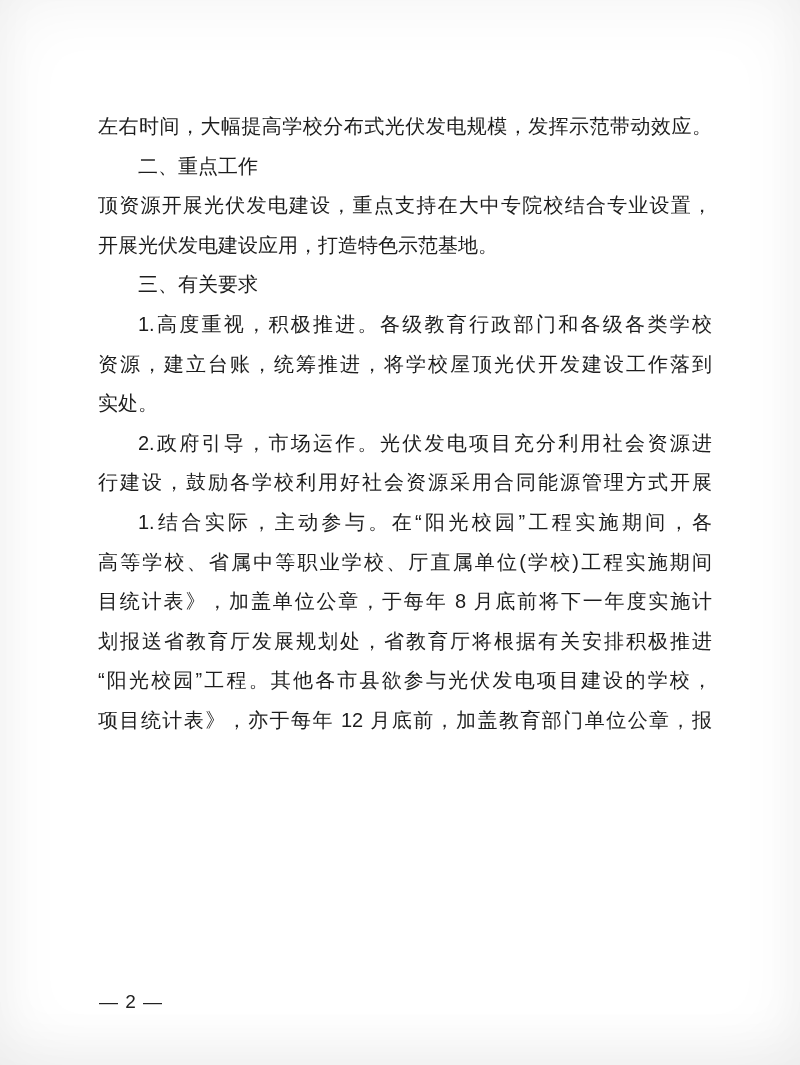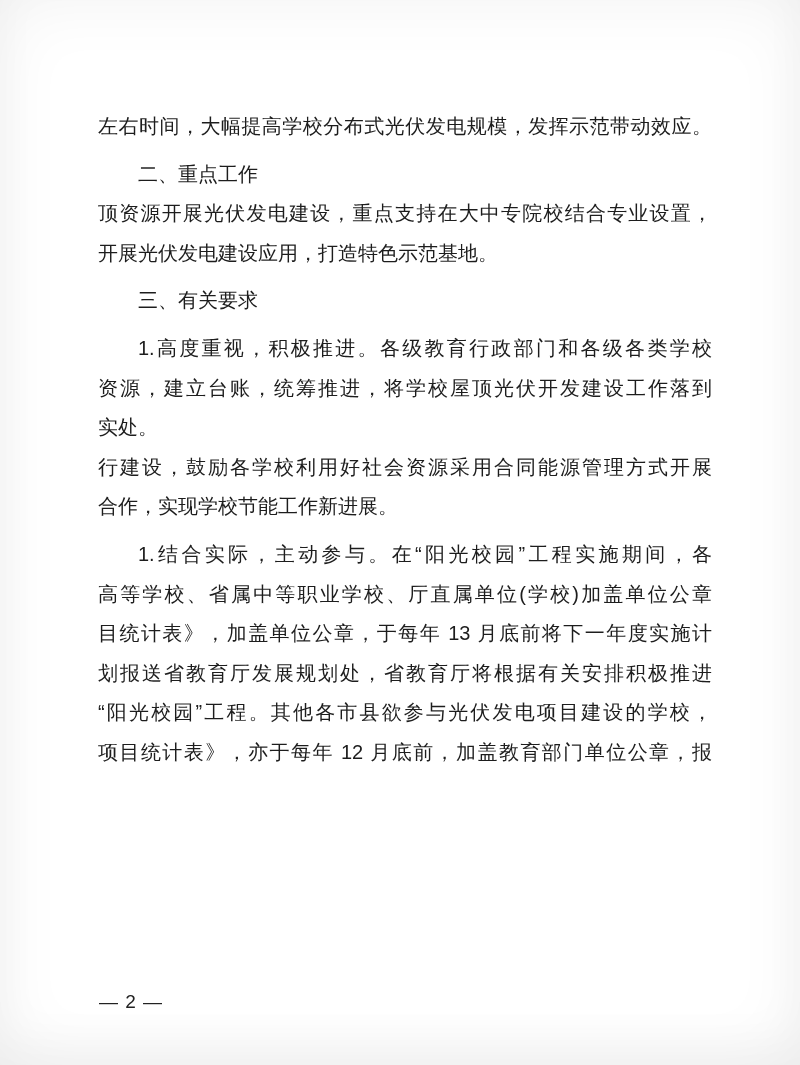--- a/index.html
+++ b/index.html
@@ -25,21 +25,21 @@
   }
   .line {
     font-size: 20px;
     line-height: 39.6px;
     height: 39.6px;
     color: #1d1d1d;
     font-weight: 500;
     white-space: normal;
     overflow: visible;
   }
-  .line.i { text-indent: 2em; margin-top: 8px; }
+  .line.i { text-indent: 2em; }
   .line.j {
     text-align: justify;
     text-align-last: justify;
   }
   .footer {
     position: absolute;
     left: 99px;
     top: 988px;
     font-size: 19px;
     line-height: 28px;
@@ -54,23 +54,23 @@
 <div class="page">
   <div class="text-block">
       <div class="line j">左右时间，大幅提高学校分布式光伏发电规模，发挥示范带动效应。</div>
       <div class="line i">二、重点工作</div>
       <div class="line j">顶资源开展光伏发电建设，重点支持在大中专院校结合专业设置，</div>
       <div class="line">开展光伏发电建设应用，打造特色示范基地。</div>
       <div class="line i">三、有关要求</div>
       <div class="line i j">1.高度重视，积极推进。各级教育行政部门和各级各类学校</div>
       <div class="line j">资源，建立台账，统筹推进，将学校屋顶光伏开发建设工作落到</div>
       <div class="line">实处。</div>
+      <div class="line i j">2.政府引导，市场运作。光伏发电项目充分利用社会资源进</div>
       <div class="line j">行建设，鼓励各学校利用好社会资源采用合同能源管理方式开展</div>
-      <div class="line">合作，实现学校节能工作新进展。</div>
       <div class="line i j">1.结合实际，主动参与。在“阳光校园”工程实施期间，各</div>
-      <div class="line j">高等学校、省属中等职业学校、厅直属单位(学校)加盖单位公章</div>
-      <div class="line j">目统计表》，加盖单位公章，于每年 13 月底前将下一年度实施计</div>
+      <div class="line j">高等学校、省属中等职业学校、厅直属单位(学校)工程实施期间</div>
+      <div class="line j">目统计表》，加盖单位公章，于每年 8 月底前将下一年度实施计</div>
       <div class="line j">划报送省教育厅发展规划处，省教育厅将根据有关安排积极推进</div>
       <div class="line j">“阳光校园”工程。其他各市县欲参与光伏发电项目建设的学校，</div>
       <div class="line j">项目统计表》，亦于每年 12 月底前，加盖教育部门单位公章，报</div>
     </div>
   <div class="footer">— 2 —</div>
 </div>
 
 </body></html>

